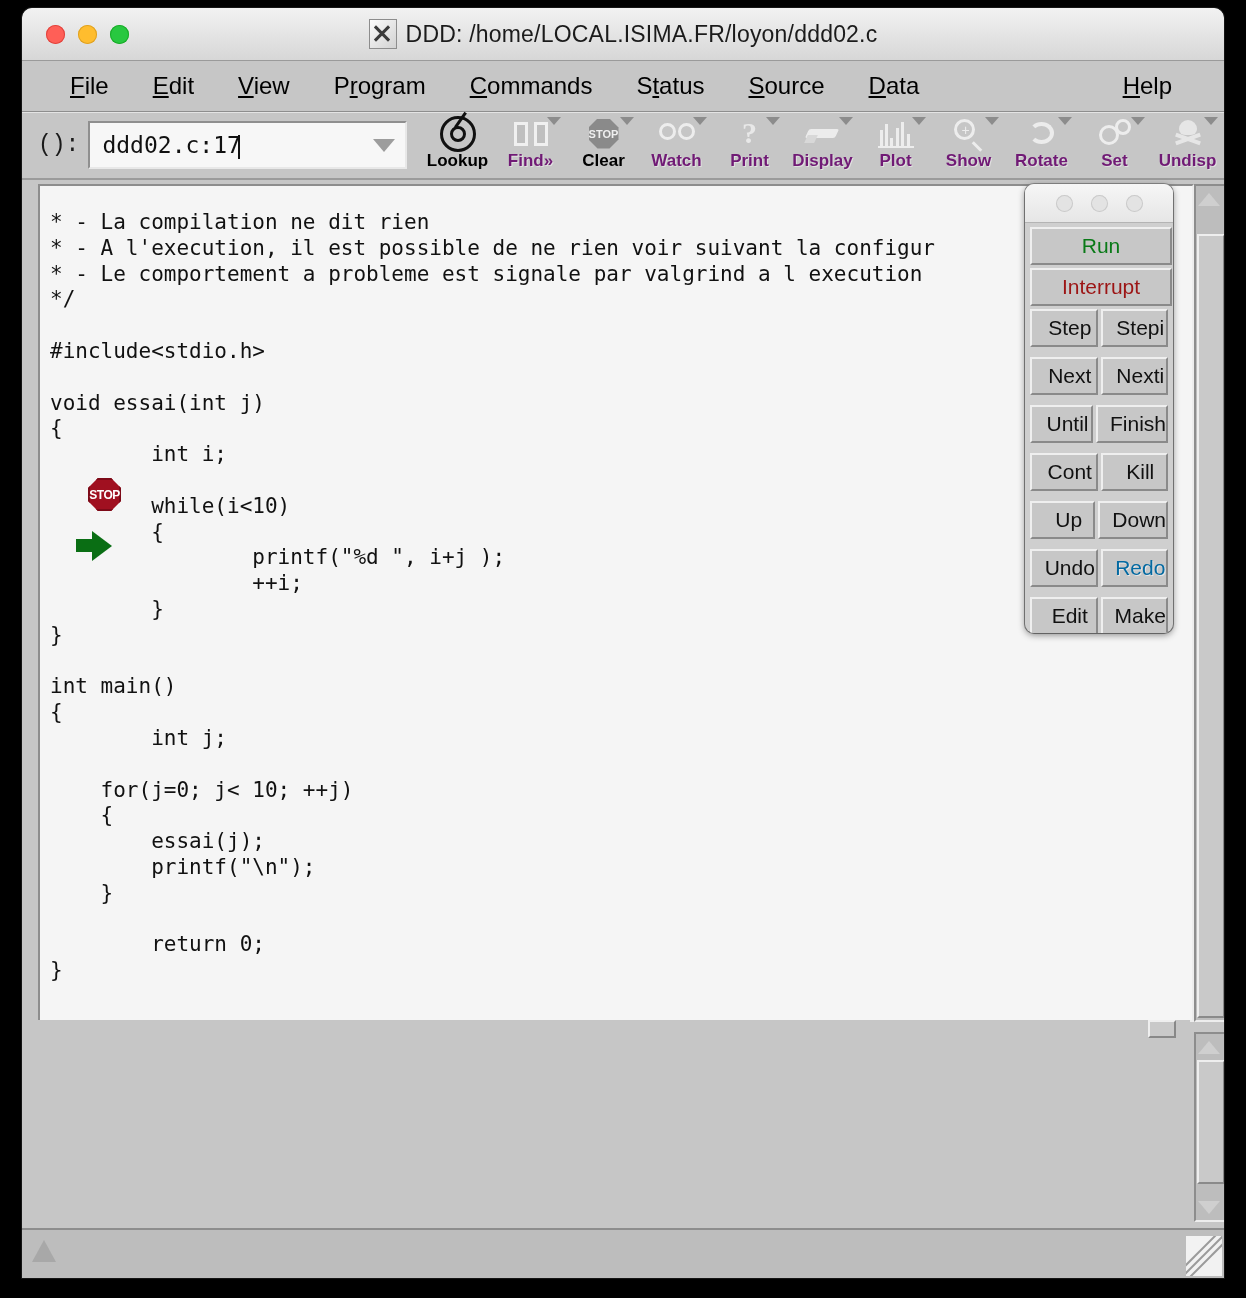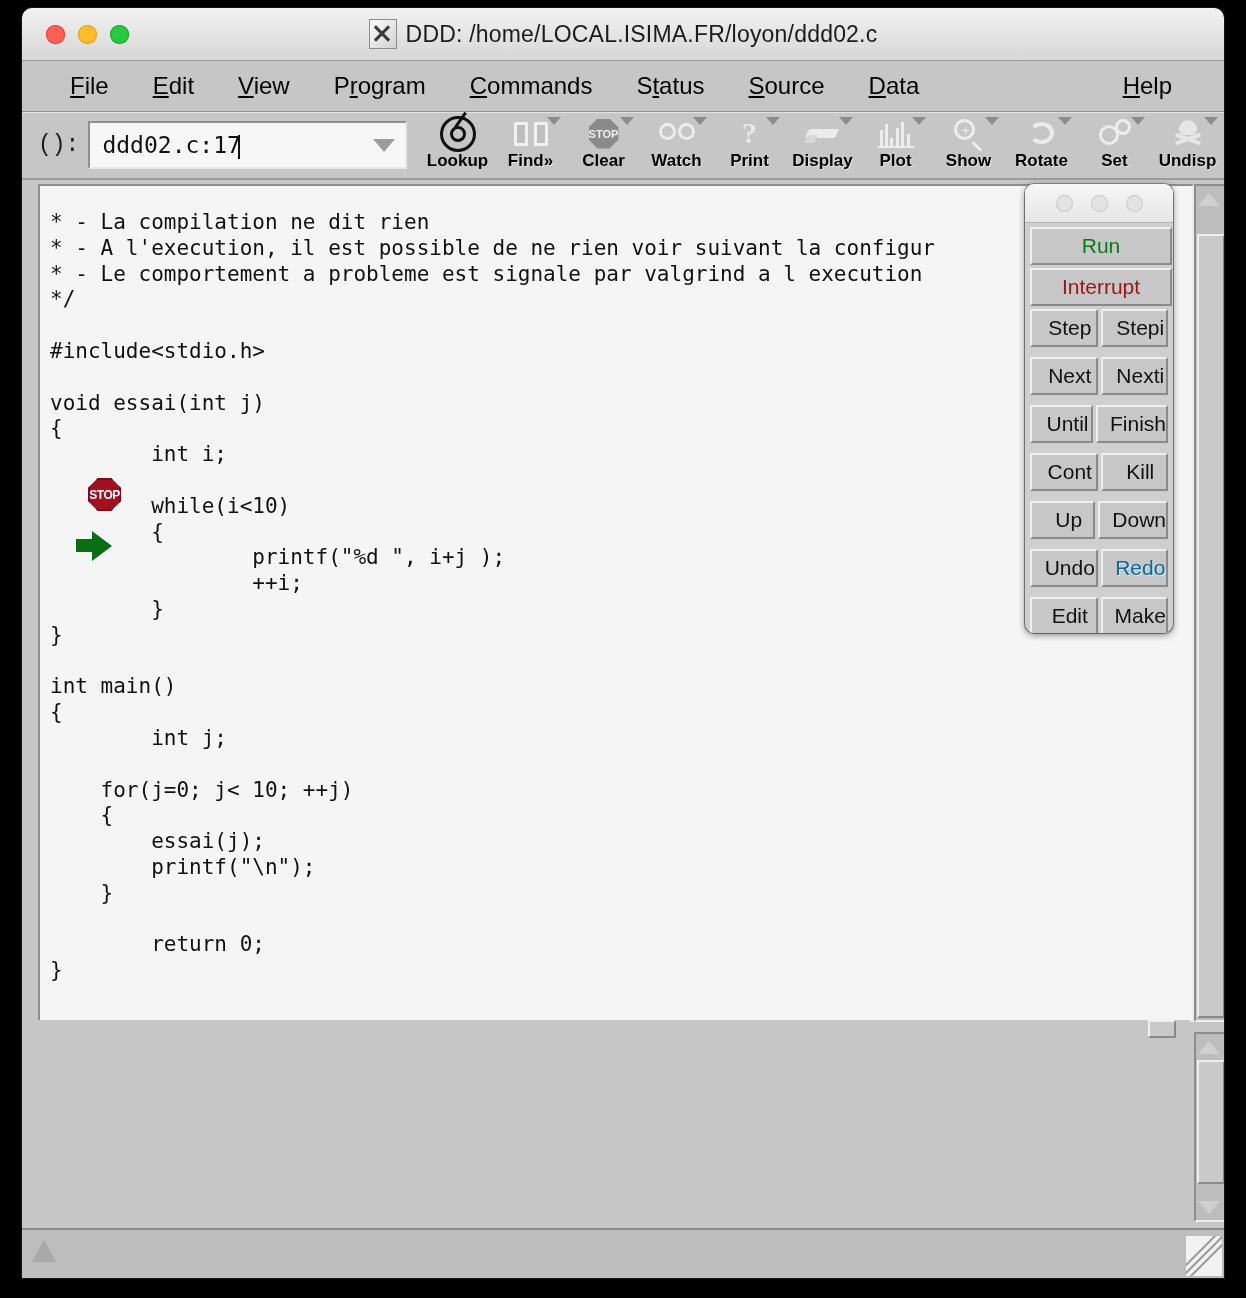--- a/index.html
+++ b/index.html
@@ -96,21 +96,21 @@
   }
 
   .tbtn{
     width:73px;height:62px;display:flex;flex-direction:column;
     align-items:center;justify-content:flex-start;position:relative;
     padding-top:3px;cursor:default;
   }
   .tbtn .ticon{height:36px;display:flex;align-items:center;justify-content:center;}
   .tbtn .tlabel{font-size:17px;font-family:"Liberation Sans",sans-serif;
     line-height:18px;color:#000;font-weight:bold;}
-  .tbtn.disabled .tlabel{color:#000000;text-shadow:1px 1px 0 #e0e0e0;}
+  .tbtn.disabled .tlabel{color:#701a75;text-shadow:1px 1px 0 #e0e0e0;}
   .tbtn .tarrow{
     position:absolute;right:6px;top:4px;width:0;height:0;
     border-left:7px solid transparent;border-right:7px solid transparent;
     border-top:8px solid #8c8c8c;
   }
   #tb-icons{display:flex;align-items:center;margin-left:14px;}
 
   
   .ic-target{width:30px;height:30px;border-radius:50%;
     border:3px solid #111;position:relative;}

